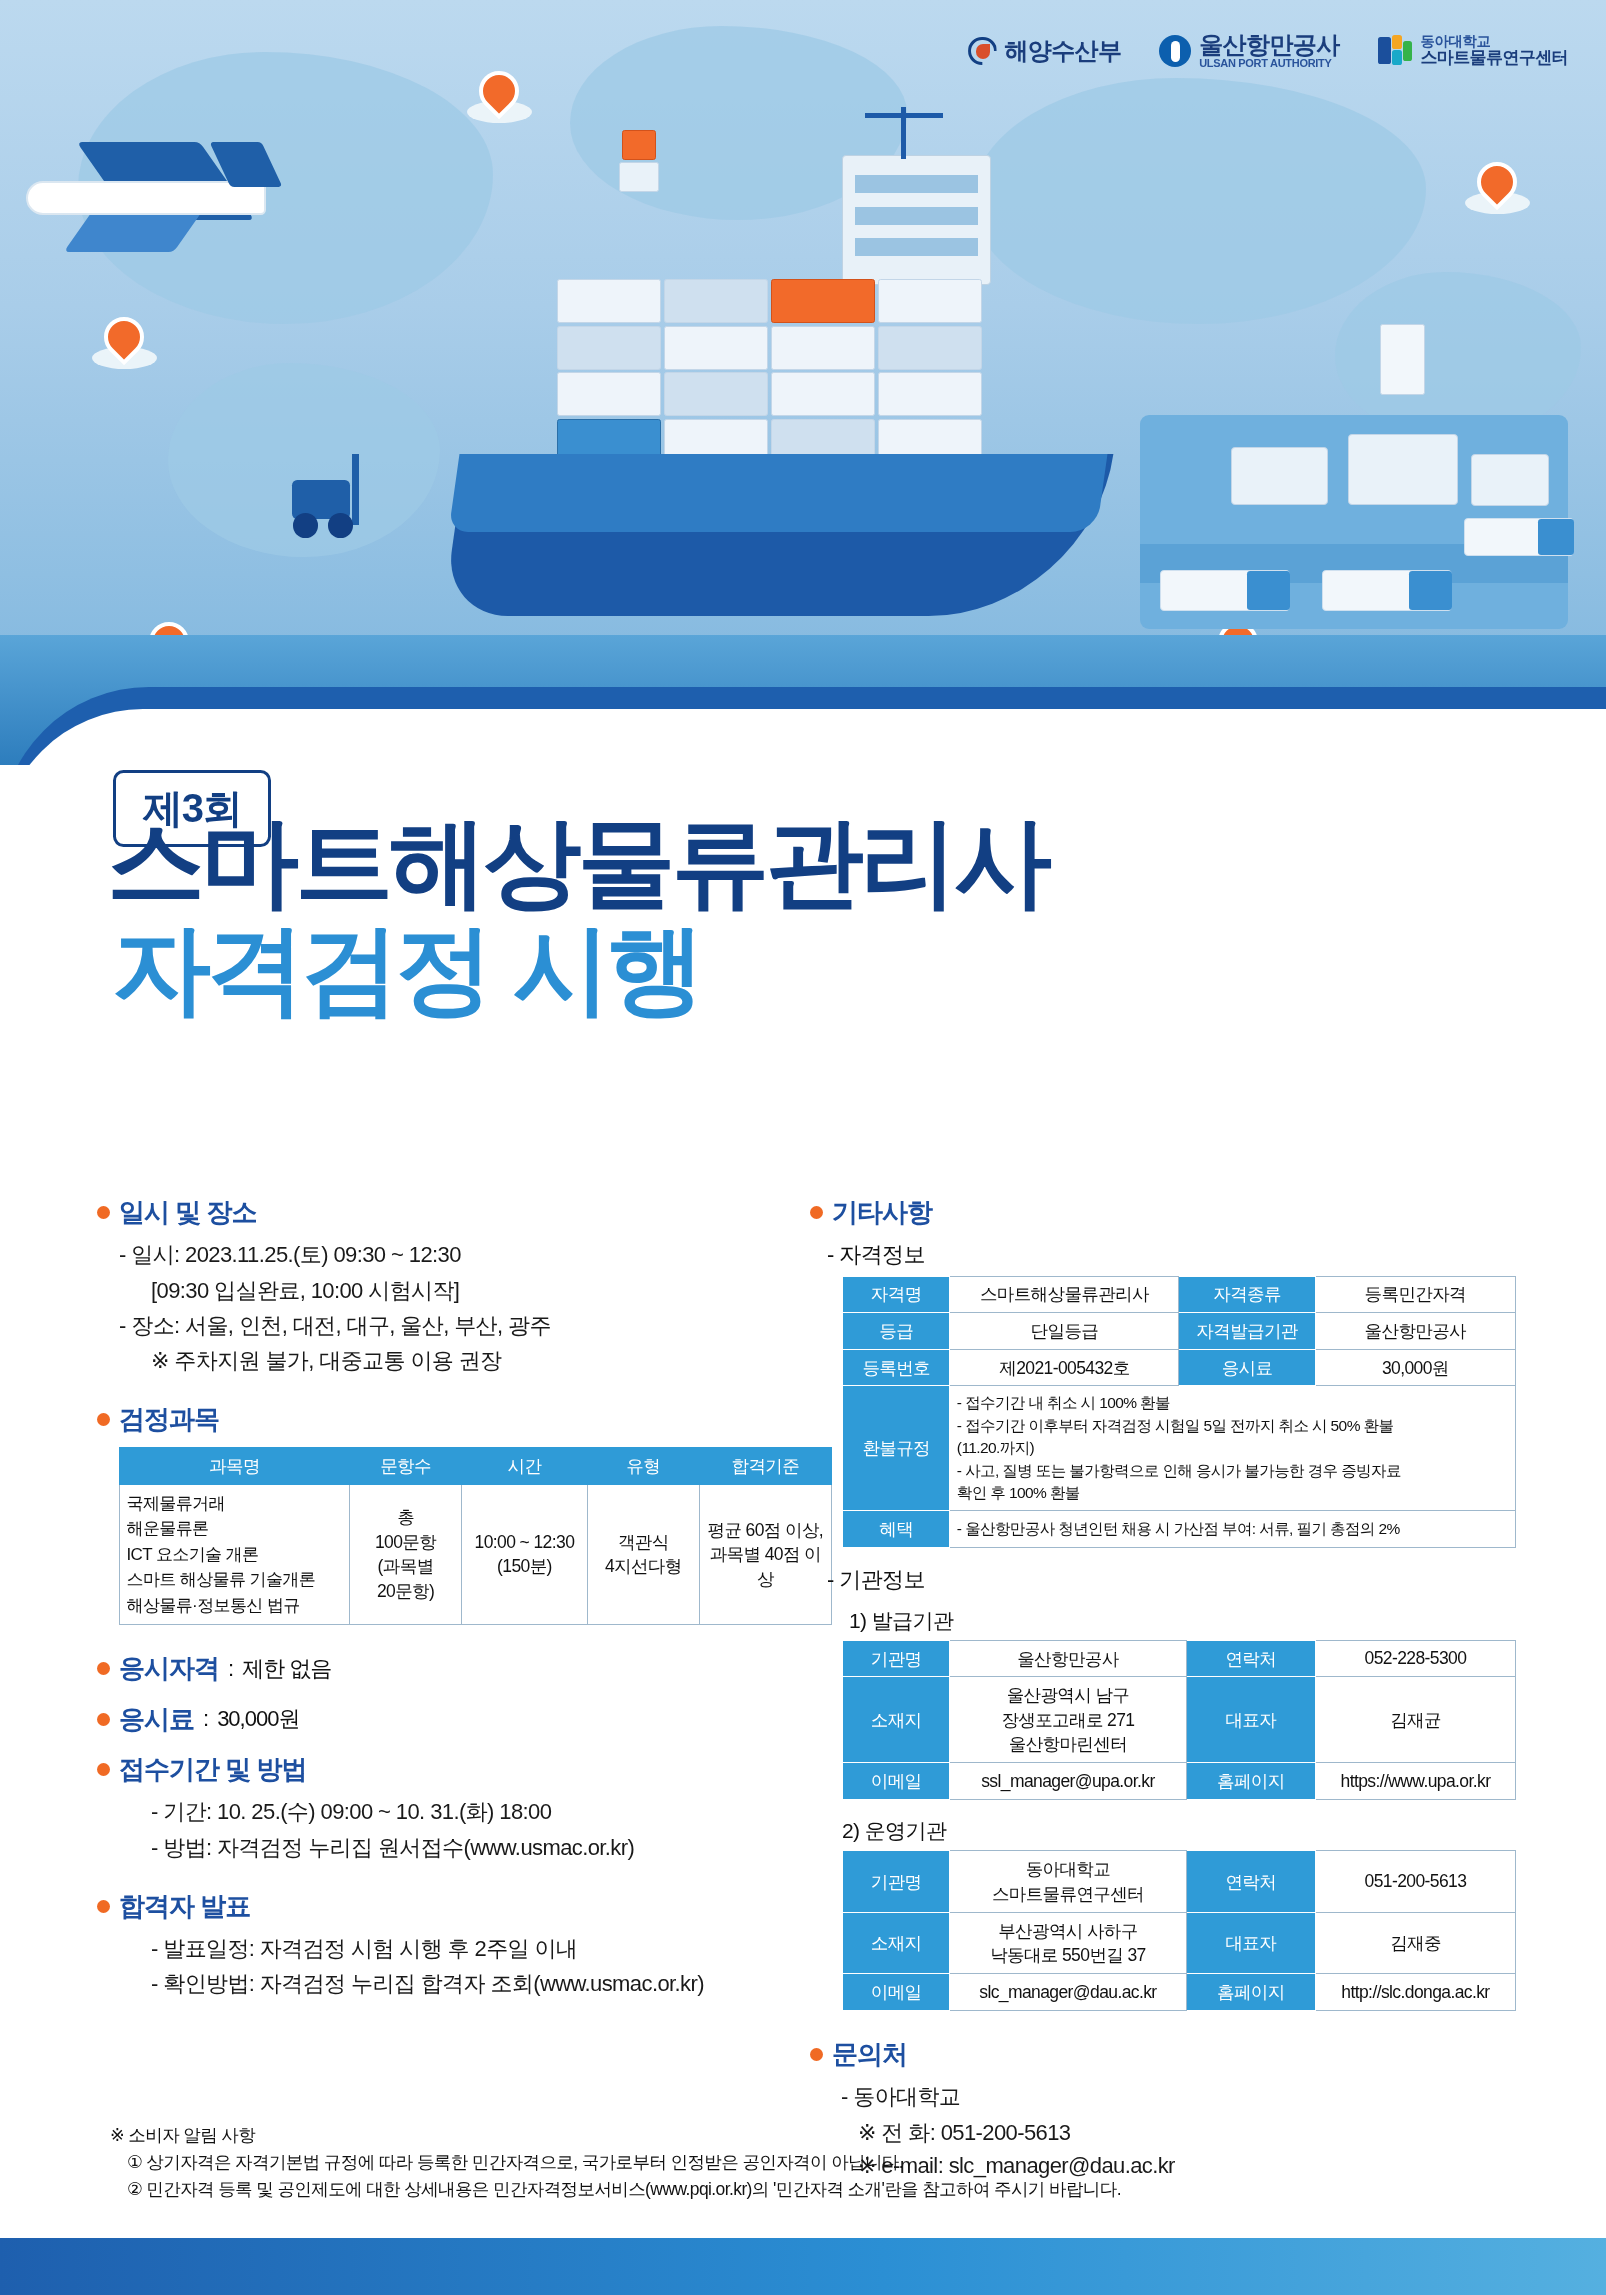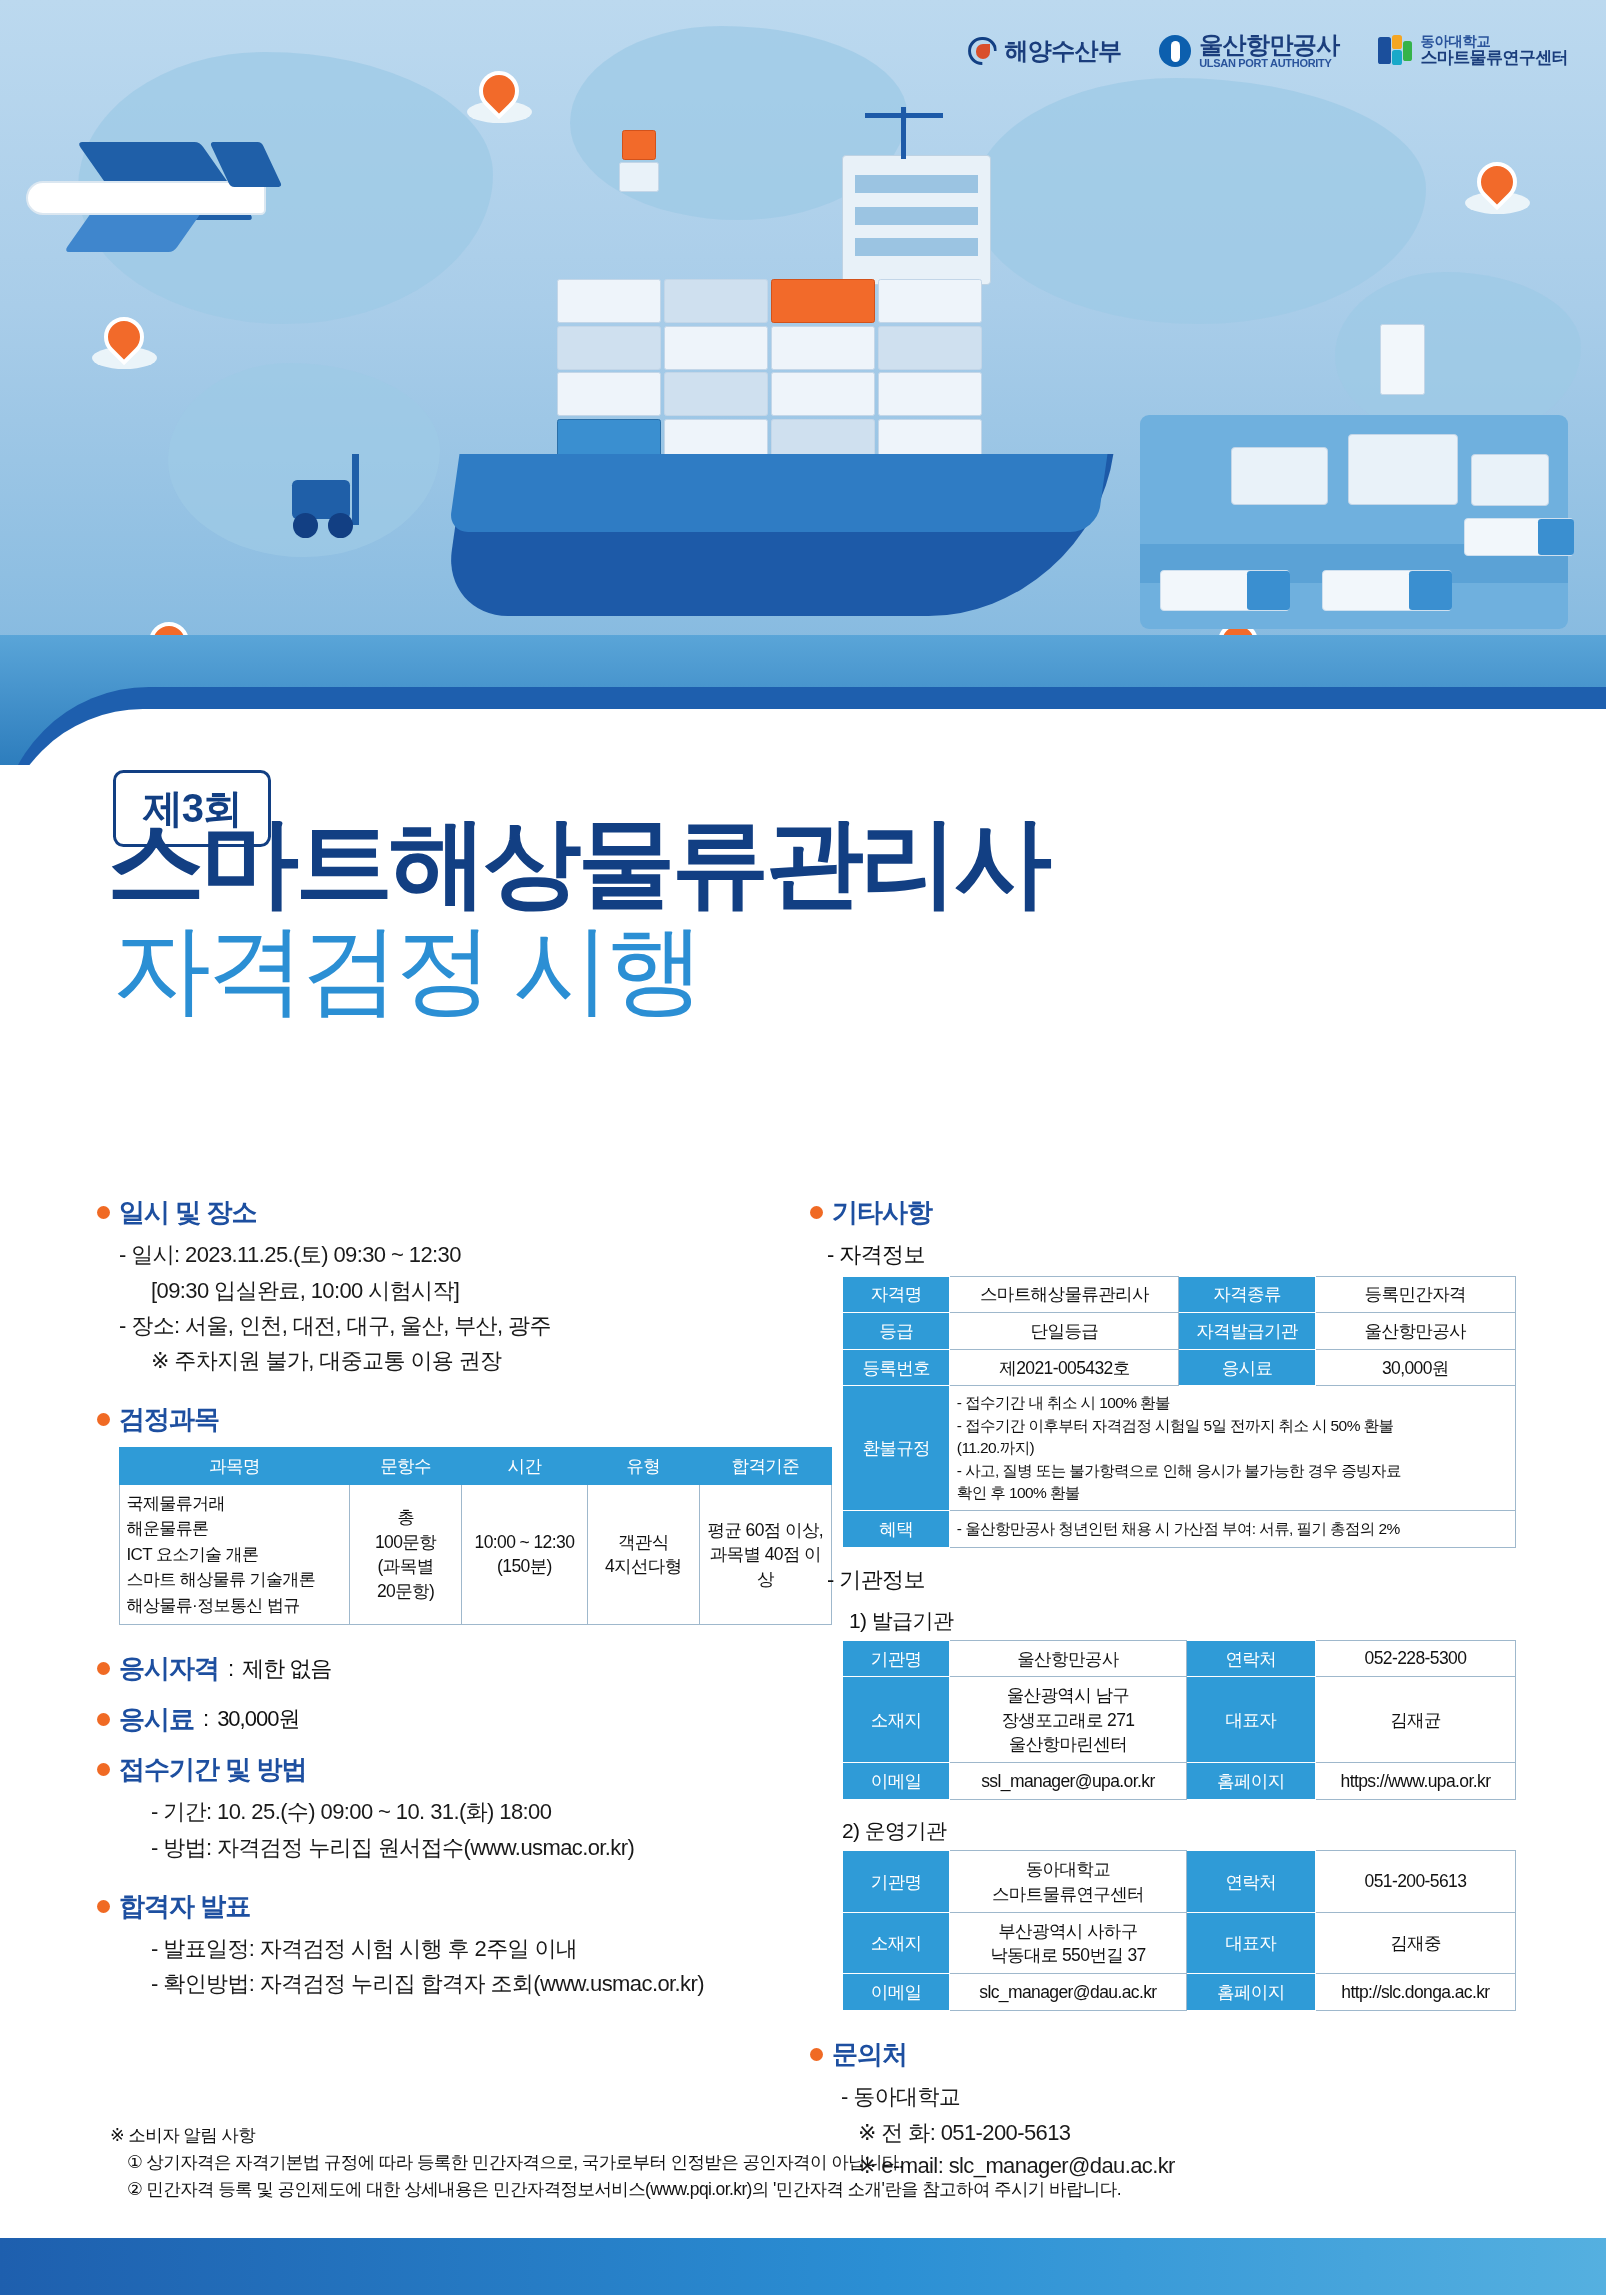--- a/index.html
+++ b/index.html
@@ -109,21 +109,21 @@
     padding:7.8px 27px;font-size:40px;font-weight:bold;color:#123f83;
     letter-spacing:-1.3px;
     background:#fff;
     margin-top:28px;
   }
   .title1{
     position:absolute;left:107px;top:813px;font-size:98px;font-weight:bold;
     color:#123f83;letter-spacing:-3.9px;line-height:1;
   }
   .title2{
-    position:absolute;left:113px;top:920px;font-size:98px;font-weight:normal;
+    position:absolute;left:113px;top:920px;font-size:98px;font-weight:bold;
     color:#2b8fd4;letter-spacing:-3.9px;line-height:1;
   }
 
   
   .col-left{position:absolute;left:97px;top:1195px;width:706px;}
   .col-right{position:absolute;left:810px;top:1195px;width:726px;}
 
   .sec-head{
     display:flex;align-items:center;gap:9px;
     font-size:26px;font-weight:bold;color:#1d4fa0;margin:0 0 10.4px 0;letter-spacing:-1px;

